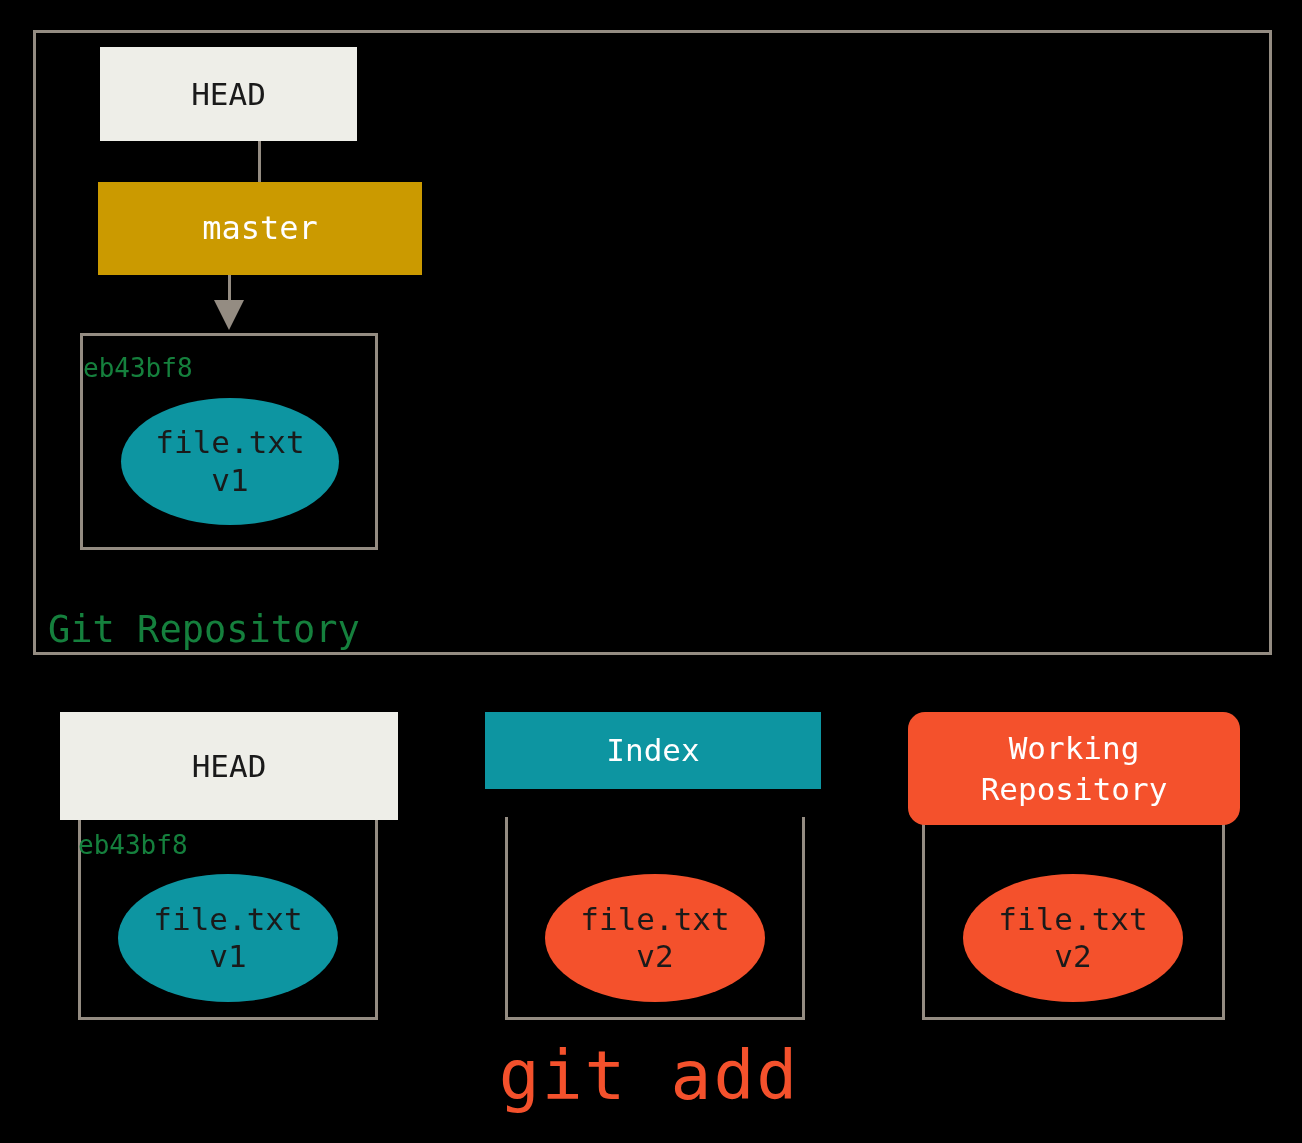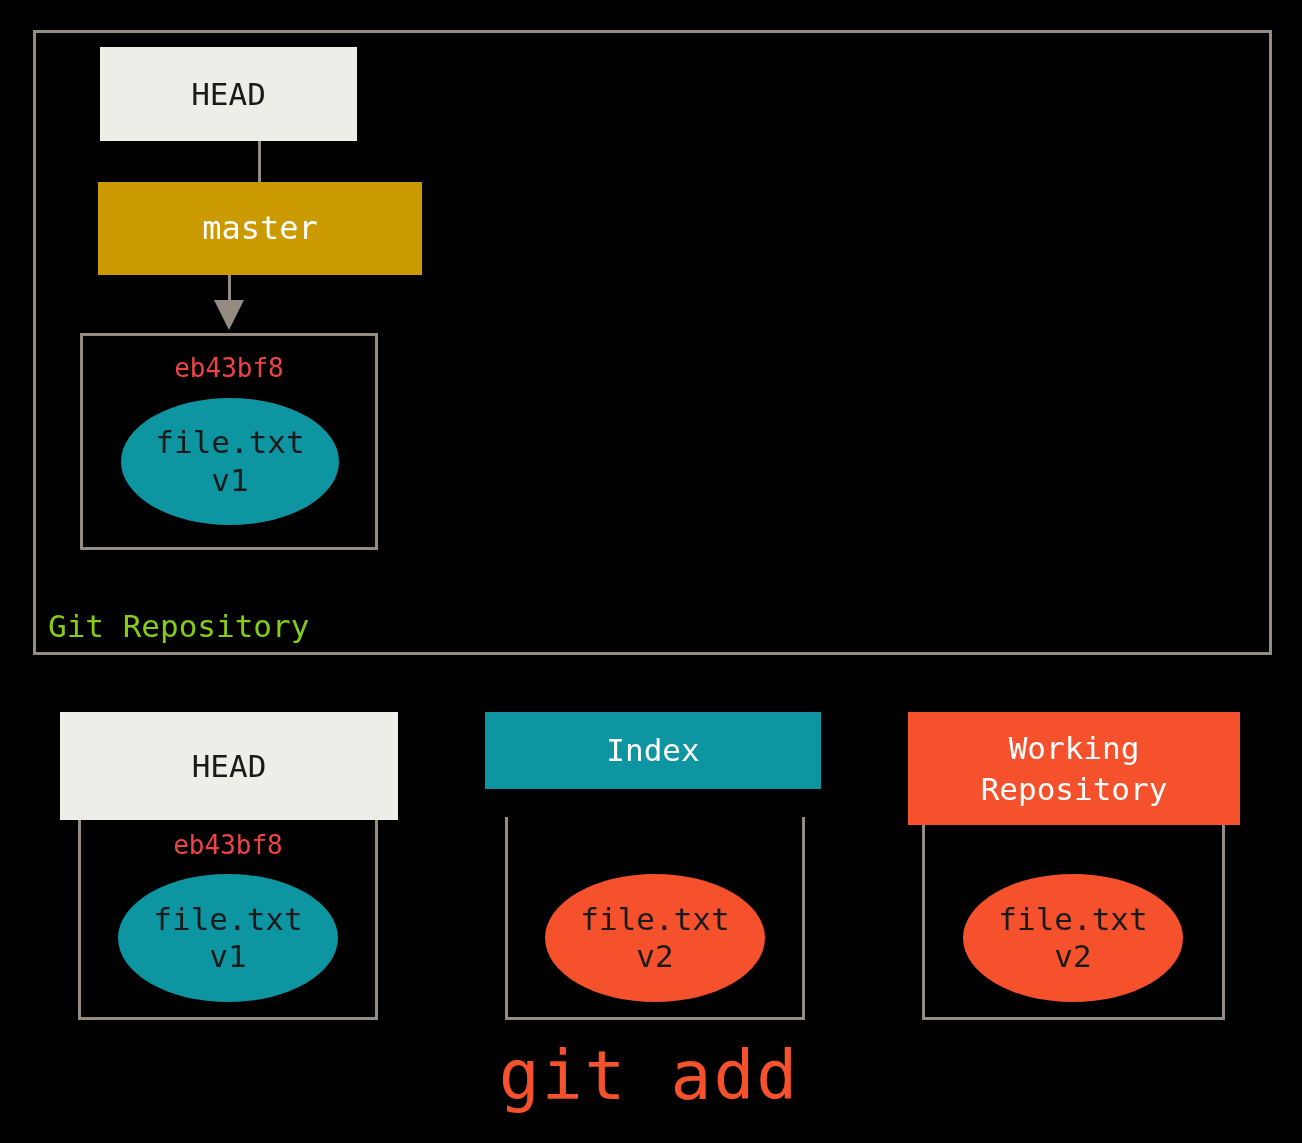--- a/index.html
+++ b/index.html
@@ -27,22 +27,22 @@
     line-height: 1.18;
     letter-spacing: 0px;
   }
 
   
   .repo-frame {
     border: 3px solid #948c82;
     background: transparent;
   }
   .repo-caption {
-    color: #84cc16;
-    font-size: 31px;
+    color: #15803d;
+    font-size: 37px;
     line-height: 1;
     white-space: nowrap;
   }
 
   
   .head-box {
     background: #eeeee8;
     color: #1a1a1a;
     font-size: 31px;
   }
@@ -53,24 +53,24 @@
     color: #ffffff;
     font-size: 32px;
   }
 
   
   .commit-frame {
     border: 3px solid #948c82;
     background: transparent;
   }
   .commit-hash {
-    color: #ef4444;
+    color: #15803d;
     font-size: 26px;
     line-height: 1;
-    text-align: center;
+    text-align: left;
     white-space: nowrap;
   }
 
   
   .blob {
     border-radius: 50% / 50%;
     display: flex;
     flex-direction: column;
     align-items: center;
     justify-content: center;
@@ -166,21 +166,21 @@
   <div class="abs col-body" style="left:505px; top:817px; width:300px; height:203px;"></div>
   <div class="abs col-header hdr-teal" style="left:485px; top:712px; width:336px; height:77px;">
     <span>Index</span>
   </div>
   <div class="abs blob blob-red" style="left:545px; top:874px; width:220px; height:128px;">
     <span>file.txt</span>
     <span>v2</span>
   </div>
 
   <div class="abs col-body" style="left:922px; top:824px; width:303px; height:196px;"></div>
-  <div class="abs col-header hdr-red" style="left:908px; top:712px; width:332px; height:113px;">
+  <div class="abs col-header hdr-red" style="left:908px; top:712px; width:332px; height:113px;border-radius:17px;">
     <div>
       <div>Working</div>
       <div>Repository</div>
     </div>
   </div>
   <div class="abs blob blob-red" style="left:963px; top:874px; width:220px; height:128px;">
     <span>file.txt</span>
     <span>v2</span>
   </div>
 

